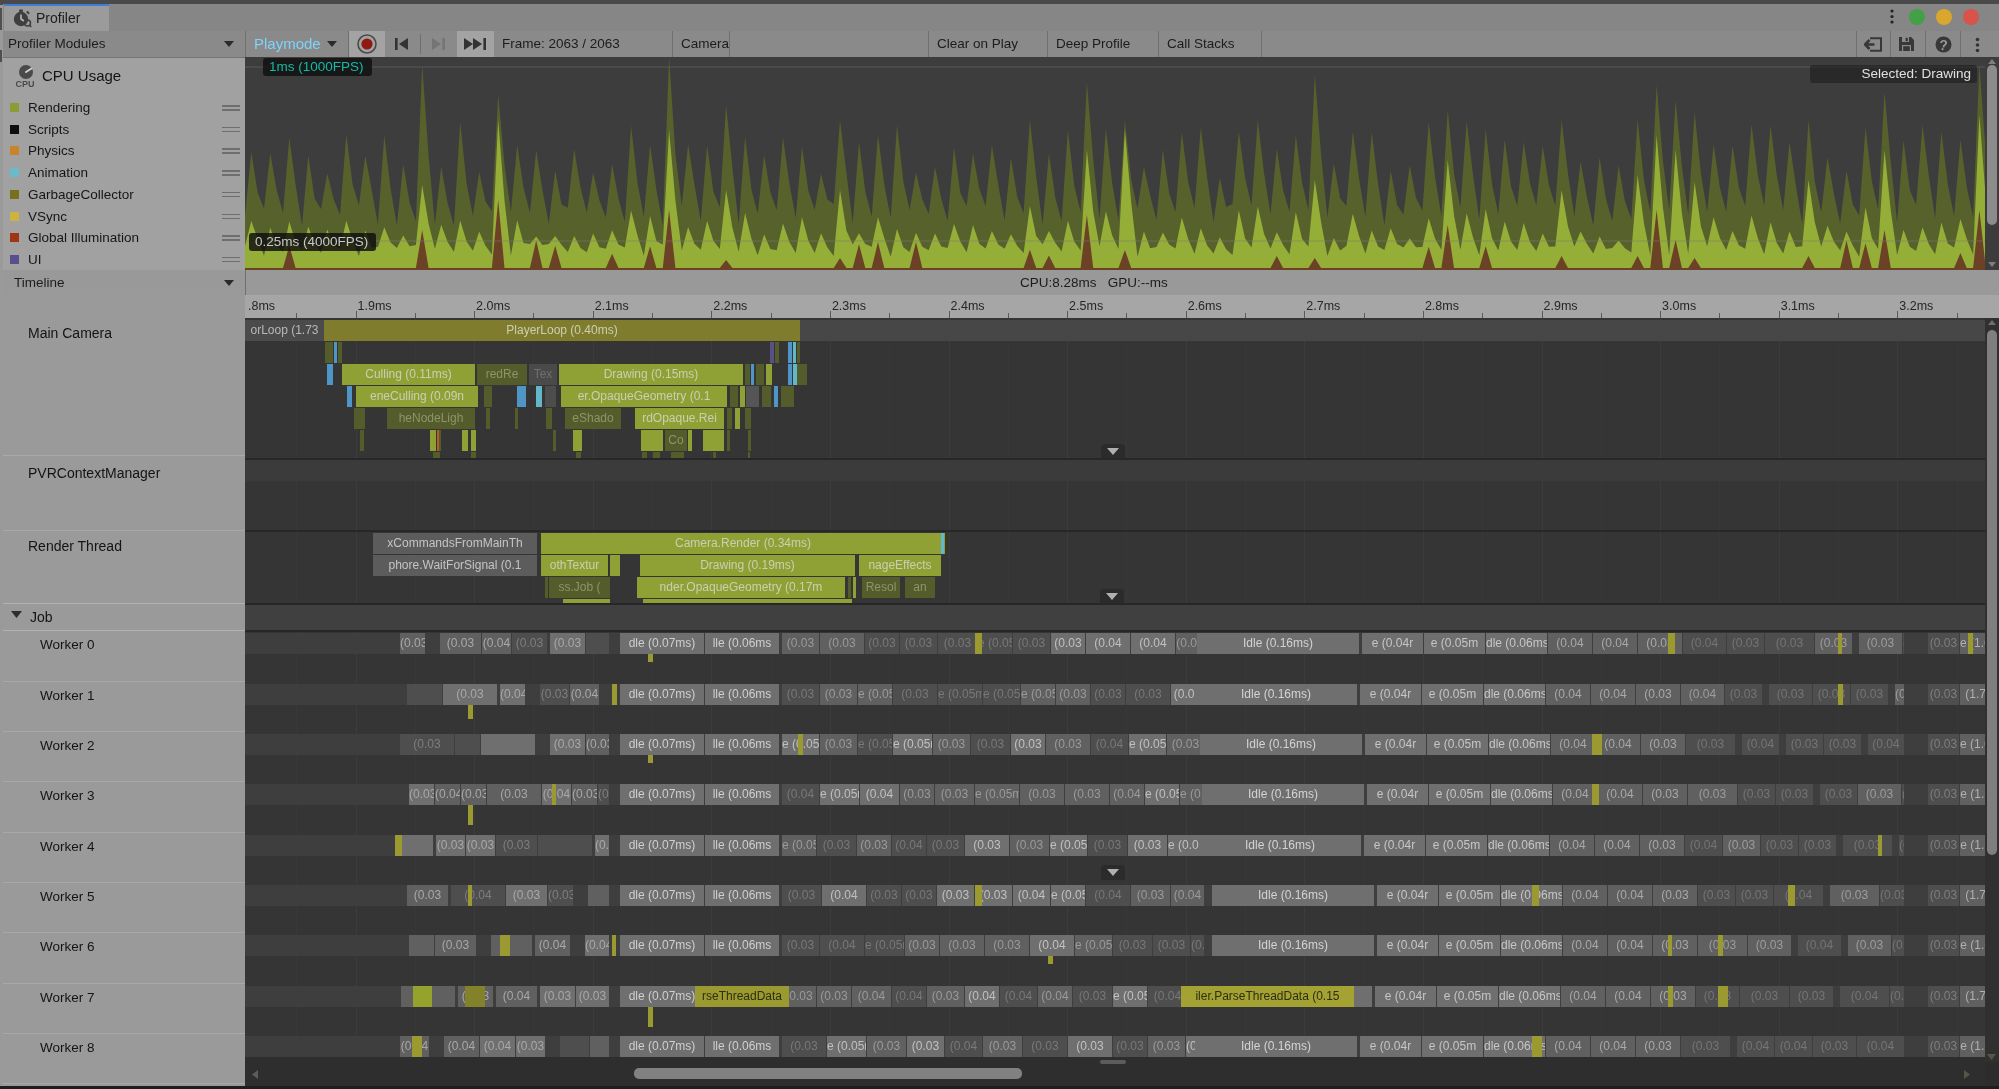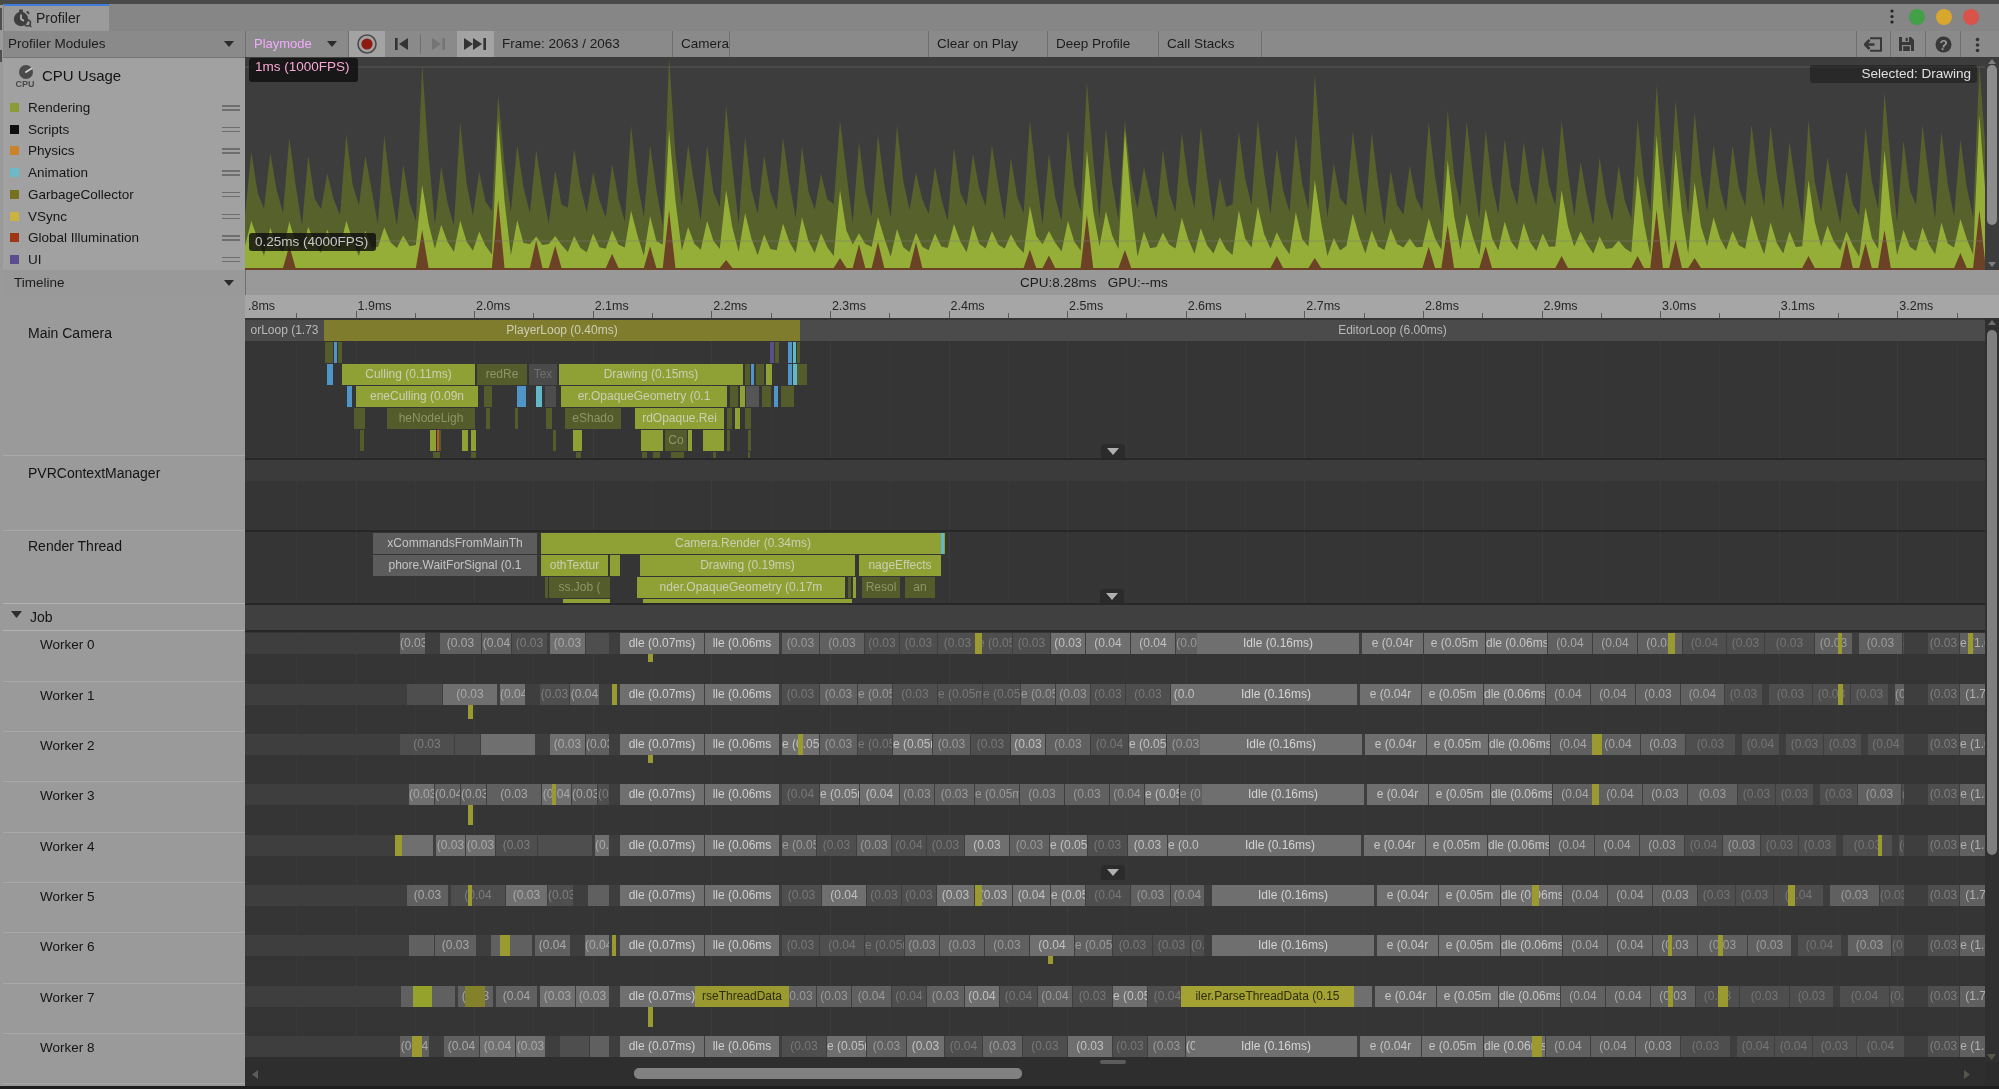--- a/index.html
+++ b/index.html
@@ -25,21 +25,21 @@
       </svg></div>
     <div style="position:absolute;left:1909px;top:9px;width:16px;height:16px;border-radius:8px;background:#43a047;"></div>
     <div style="position:absolute;left:1936px;top:9px;width:16px;height:16px;border-radius:8px;background:#d9a62e;"></div>
     <div style="position:absolute;left:1963px;top:9px;width:16px;height:16px;border-radius:8px;background:#d9534a;"></div>
     <div style="position:absolute;left:0;top:31px;width:1999px;height:26px;background:#8a8a8a;border-bottom:1px solid #3a3a3a;"></div>
     <div style="position:absolute;left:8px;top:31px;height:26px;line-height:26px;font-size:13.5px;color:#1c1c1c;">Profiler Modules</div>
     <svg style="position:absolute;left:224px;top:41px;" width="10" height="7">
       <path d="M0 0 L10 0 L5 6 Z" fill="#2a2a2a"></path>
     </svg>
     <div style="position:absolute;left:245px;top:31px;width:1px;height:26px;background:#6f6f6f;"></div>
-    <div style="position:absolute;left:254px;top:31px;height:26px;line-height:26px;font-size:13px;color:#f0abfc;">Playmode</div>
+    <div style="position:absolute;left:254px;top:31px;height:26px;line-height:26px;font-size:15px;color:#7dd3fc;">Playmode</div>
     <svg style="position:absolute;left:327px;top:41px;" width="10" height="7">
       <path d="M0 0 L10 0 L5 6 Z" fill="#2a2a2a"></path>
     </svg>
     <div style="position:absolute;left:348px;top:31px;width:1px;height:26px;background:#6f6f6f;"></div>
     <div style="position:absolute;left:349px;top:31px;width:36px;height:26px;background:#a3a3a3;"></div>
     <svg style="position:absolute;left:356px;top:33px;" width="22" height="22" viewBox="0 0 22 22">
       <circle cx="11" cy="11" r="9" fill="none" stroke="#4a4a4a" stroke-width="1.6"></circle>
       <circle cx="11" cy="11" r="5.6" fill="#8e1a11"></circle>
     </svg>
     <svg style="position:absolute;left:394px;top:37px;" width="16" height="14" viewBox="0 0 16 14">
@@ -134,21 +134,21 @@
     <div style="position:absolute;left:222px;top:256.9px;width:18px;height:1.6px;background:#6e6e6e;"></div>
     <div style="position:absolute;left:222px;top:260.9px;width:18px;height:1.6px;background:#6e6e6e;"></div>
     <div style="position:absolute;left:245px;top:57px;width:1740px;height:213px;background:#3d3d3d;overflow:hidden;">
       <svg width="1740" height="213" viewBox="0 0 1740 213" style="position:absolute;left:0;top:0;">
         <polygon points="0,213 0.0,159.1 6.3,95.1 12.7,135.7 19.0,151.6 25.3,96.0 31.6,132.7 38.0,155.9 44.3,80.7 50.6,127.8 57.0,168.7 63.3,98.5 69.6,141.5 76.0,151.9 82.3,116.4 88.6,142.0 95.0,158.0 101.3,77.5 107.6,127.3 113.9,148.5 120.3,98.5 126.6,132.5 132.9,167.5 139.3,78.0 145.6,131.7 151.9,168.6 158.2,107.3 164.6,145.5 170.9,164.3 177.2,8.0 183.6,98.8 189.9,167.4 196.2,109.5 202.6,145.9 208.9,168.7 215.2,65.2 221.6,126.5 227.9,158.8 234.2,114.8 240.5,144.4 246.9,154.0 253.2,38.0 259.5,107.7 265.9,154.8 272.2,87.9 278.5,130.6 284.9,156.0 291.2,93.2 297.5,133.4 303.8,166.8 310.2,113.6 316.5,147.5 322.8,150.7 329.2,91.9 335.5,130.5 341.8,155.8 348.1,115.6 354.5,143.4 360.8,160.5 367.1,107.0 373.5,141.7 379.8,164.8 386.1,68.5 392.5,126.3 398.8,159.7 405.1,87.9 411.4,132.7 417.8,168.1 424.1,0.0 430.4,97.0 436.8,149.1 443.1,87.2 449.4,127.6 455.8,164.0 462.1,88.2 468.4,134.8 474.8,150.2 481.1,48.0 487.4,110.5 493.7,167.5 500.1,79.6 506.4,132.5 512.7,156.4 519.1,98.0 525.4,135.8 531.7,152.9 538.0,80.8 544.4,126.4 550.7,161.1 557.0,89.6 563.4,134.1 569.7,152.9 576.0,116.7 582.4,142.6 588.7,147.0 595.0,63.0 601.4,115.8 607.7,166.2 614.0,85.1 620.3,134.4 626.7,159.8 633.0,77.4 639.3,128.0 645.7,160.7 652.0,68.0 658.3,124.2 664.6,153.0 671.0,115.7 677.3,142.2 683.6,157.1 690.0,109.9 696.3,141.4 702.6,163.9 709.0,90.5 715.3,135.8 721.6,149.3 728.0,96.5 734.3,131.9 740.6,149.1 746.9,88.1 753.3,128.1 759.6,163.5 765.9,101.0 772.3,140.3 778.6,156.2 784.9,63.1 791.2,120.0 797.6,167.6 803.9,96.8 810.2,140.3 816.6,164.3 822.9,73.3 829.2,128.2 835.6,155.2 841.9,25.0 848.2,102.4 854.5,162.0 860.9,71.5 867.2,126.4 873.5,162.9 879.9,63.0 886.2,122.9 892.5,151.6 898.9,109.7 905.2,138.9 911.5,163.1 917.9,92.5 924.2,136.3 930.5,155.1 936.8,75.2 943.2,125.0 949.5,150.9 955.8,70.1 962.2,120.7 968.5,165.1 974.8,120.8 981.1,149.9 987.5,147.1 993.8,74.4 1000.1,120.9 1006.5,148.5 1012.8,63.3 1019.1,116.6 1025.5,156.9 1031.8,91.8 1038.1,133.2 1044.5,154.7 1050.8,78.3 1057.1,126.1 1063.4,153.1 1069.8,17.0 1076.1,97.9 1082.4,160.4 1088.8,106.2 1095.1,141.3 1101.4,149.0 1107.8,74.4 1114.1,121.8 1120.4,159.7 1126.7,74.9 1133.1,126.9 1139.4,168.2 1145.7,113.5 1152.1,148.1 1158.4,157.6 1164.7,108.4 1171.0,141.0 1177.4,153.8 1183.7,65.2 1190.0,119.8 1196.4,159.3 1202.7,53.0 1209.0,116.8 1215.4,150.4 1221.7,64.3 1228.0,118.0 1234.3,162.3 1240.7,72.3 1247.0,126.9 1253.3,157.2 1259.7,82.6 1266.0,129.2 1272.3,148.8 1278.7,85.0 1285.0,126.5 1291.3,148.5 1297.7,89.0 1304.0,128.2 1310.3,148.7 1316.6,63.0 1323.0,116.6 1329.3,159.5 1335.6,104.7 1342.0,140.2 1348.3,168.4 1354.6,100.6 1361.0,142.3 1367.3,164.0 1373.6,108.5 1379.9,143.9 1386.3,161.9 1392.6,63.0 1398.9,122.5 1405.3,155.4 1411.6,28.0 1417.9,103.8 1424.2,152.9 1430.6,43.0 1436.9,109.5 1443.2,157.8 1449.6,55.0 1455.9,117.0 1462.2,155.1 1468.6,87.8 1474.9,130.6 1481.2,155.0 1487.5,88.4 1493.9,130.8 1500.2,148.9 1506.5,67.3 1512.9,118.6 1519.2,148.7 1525.5,68.6 1531.9,119.1 1538.2,153.0 1544.5,84.8 1550.8,128.3 1557.2,166.9 1563.5,63.0 1569.8,124.7 1576.2,155.2 1582.5,100.3 1588.8,136.3 1595.2,166.5 1601.5,113.8 1607.8,147.4 1614.2,158.4 1620.5,70.5 1626.8,124.3 1633.1,152.2 1639.5,35.0 1645.8,105.6 1652.1,165.2 1658.5,83.3 1664.8,133.1 1671.1,148.1 1677.5,68.2 1683.8,118.6 1690.1,161.2 1696.4,74.5 1702.8,127.3 1709.1,159.0 1715.4,82.8 1721.8,130.1 1728.1,160.1 1734.4,8.0 1740.8,96.9 1747.1,167.1 1742,213" fill="#57612c"></polygon>
         <polygon points="0,213 0.0,188.9 6.3,163.8 12.7,182.2 19.0,198.8 25.3,170.7 31.6,189.2 38.0,194.8 44.3,164.6 50.6,185.0 57.0,193.1 63.3,169.7 69.6,186.5 76.0,195.8 82.3,172.4 88.6,188.7 95.0,191.4 101.3,163.8 107.6,183.3 113.9,198.9 120.3,173.5 126.6,190.5 132.9,190.0 139.3,170.2 145.6,185.4 151.9,191.1 158.2,178.5 164.6,189.3 170.9,187.9 177.2,128.0 183.6,166.8 189.9,191.8 196.2,167.8 202.6,185.1 208.9,194.7 215.2,163.6 221.6,184.6 227.9,193.7 234.2,174.4 240.5,188.7 246.9,197.6 253.2,63.0 259.5,143.5 265.9,198.5 272.2,163.3 278.5,186.0 284.9,187.0 291.2,179.4 297.5,188.0 303.8,187.1 310.2,178.9 316.5,187.8 322.8,195.0 329.2,178.9 335.5,191.1 341.8,195.2 348.1,176.6 354.5,190.2 360.8,191.8 367.1,173.3 373.5,187.5 379.8,190.4 386.1,153.6 392.5,178.6 398.8,198.7 405.1,158.9 411.4,184.3 417.8,187.5 424.1,73.0 430.4,143.5 436.8,193.6 443.1,169.9 449.4,186.7 455.8,192.7 462.1,163.7 468.4,183.8 474.8,192.0 481.1,133.0 487.4,170.6 493.7,194.7 500.1,156.1 506.4,181.4 512.7,198.3 519.1,177.6 525.4,191.9 531.7,193.2 538.0,166.5 544.4,185.1 550.7,195.9 557.0,160.2 563.4,183.7 569.7,195.9 576.0,176.2 582.4,190.4 588.7,199.0 595.0,133.0 601.4,173.5 607.7,187.5 614.0,176.3 620.3,186.9 626.7,189.7 633.0,160.2 639.3,181.0 645.7,199.8 652.0,172.1 658.3,190.3 664.6,195.0 671.0,175.8 677.3,189.8 683.6,193.3 690.0,176.6 696.3,189.4 702.6,190.9 709.0,166.9 715.3,184.4 721.6,195.2 728.0,168.1 734.3,186.7 740.6,191.4 746.9,174.0 753.3,187.6 759.6,191.8 765.9,177.3 772.3,189.1 778.6,195.9 784.9,149.1 791.2,179.0 797.6,187.3 803.9,174.0 810.2,185.8 816.6,194.6 822.9,163.8 829.2,184.6 835.6,193.6 841.9,93.0 848.2,154.4 854.5,189.2 860.9,154.3 867.2,178.4 873.5,192.1 879.9,73.0 886.2,145.4 892.5,199.8 898.9,174.6 905.2,191.3 911.5,189.9 917.9,175.6 924.2,187.6 930.5,191.5 936.8,160.6 943.2,181.9 949.5,196.7 955.8,171.2 962.2,188.6 968.5,196.5 974.8,180.2 981.1,192.3 987.5,197.9 993.8,153.2 1000.1,181.5 1006.5,190.6 1012.8,149.4 1019.1,176.9 1025.5,191.5 1031.8,175.2 1038.1,188.1 1044.5,197.3 1050.8,154.9 1057.1,182.0 1063.4,189.4 1069.8,123.0 1076.1,165.3 1082.4,198.9 1088.8,181.0 1095.1,193.6 1101.4,188.9 1107.8,156.7 1114.1,179.2 1120.4,196.4 1126.7,173.5 1133.1,189.5 1139.4,193.1 1145.7,171.3 1152.1,187.1 1158.4,190.6 1164.7,181.4 1171.0,190.3 1177.4,190.1 1183.7,161.2 1190.0,181.6 1196.4,192.7 1202.7,103.0 1209.0,158.3 1215.4,192.7 1221.7,156.2 1228.0,180.6 1234.3,198.2 1240.7,152.1 1247.0,181.2 1253.3,193.5 1259.7,164.5 1266.0,184.4 1272.3,192.9 1278.7,166.1 1285.0,184.9 1291.3,194.0 1297.7,176.4 1304.0,189.7 1310.3,189.6 1316.6,133.0 1323.0,169.6 1329.3,189.4 1335.6,174.5 1342.0,186.9 1348.3,196.6 1354.6,179.6 1361.0,192.1 1367.3,191.1 1373.6,183.4 1379.9,191.3 1386.3,195.4 1392.6,118.0 1398.9,165.7 1405.3,198.6 1411.6,78.0 1417.9,150.3 1424.2,198.4 1430.6,93.0 1436.9,156.5 1443.2,196.7 1449.6,125.0 1455.9,169.2 1462.2,189.3 1468.6,160.3 1474.9,180.9 1481.2,193.1 1487.5,174.1 1493.9,188.3 1500.2,191.8 1506.5,158.5 1512.9,181.2 1519.2,197.2 1525.5,165.3 1531.9,186.3 1538.2,196.6 1544.5,174.4 1550.8,189.9 1557.2,189.2 1563.5,123.0 1569.8,165.2 1576.2,189.6 1582.5,168.7 1588.8,184.6 1595.2,193.4 1601.5,174.4 1607.8,188.6 1614.2,199.7 1620.5,150.3 1626.8,181.1 1633.1,192.0 1639.5,93.0 1645.8,153.8 1652.1,197.9 1658.5,172.7 1664.8,189.8 1671.1,194.0 1677.5,170.2 1683.8,187.1 1690.1,197.3 1696.4,165.5 1702.8,186.5 1709.1,190.4 1715.4,161.9 1721.8,182.1 1728.1,197.5 1734.4,58.0 1740.8,141.4 1747.1,189.1 1742,213" fill="#94ae37"></polygon>
         <polygon points="0,213 0.0,211.0 6.3,211.0 12.7,211.0 19.0,211.0 25.3,211.0 31.6,211.0 38.0,211.0 44.3,188.8 50.6,211.0 57.0,211.0 63.3,211.0 69.6,211.0 76.0,211.0 82.3,211.0 88.6,211.0 95.0,211.0 101.3,211.0 107.6,211.0 113.9,211.0 120.3,211.0 126.6,211.0 132.9,211.0 139.3,211.0 145.6,211.0 151.9,211.0 158.2,211.0 164.6,211.0 170.9,211.0 177.2,173.0 183.6,211.0 189.9,211.0 196.2,211.0 202.6,211.0 208.9,211.0 215.2,211.0 221.6,211.0 227.9,211.0 234.2,211.0 240.5,211.0 246.9,211.0 253.2,143.0 259.5,211.0 265.9,211.0 272.2,211.0 278.5,211.0 284.9,211.0 291.2,183.4 297.5,211.0 303.8,211.0 310.2,188.7 316.5,211.0 322.8,211.0 329.2,211.0 335.5,211.0 341.8,211.0 348.1,211.0 354.5,211.0 360.8,211.0 367.1,196.8 373.5,211.0 379.8,211.0 386.1,211.0 392.5,211.0 398.8,211.0 405.1,189.3 411.4,211.0 417.8,211.0 424.1,153.0 430.4,211.0 436.8,211.0 443.1,211.0 449.4,211.0 455.8,211.0 462.1,211.0 468.4,211.0 474.8,211.0 481.1,203.0 487.4,211.0 493.7,211.0 500.1,211.0 506.4,211.0 512.7,211.0 519.1,211.0 525.4,211.0 531.7,211.0 538.0,211.0 544.4,211.0 550.7,211.0 557.0,211.0 563.4,211.0 569.7,211.0 576.0,211.0 582.4,211.0 588.7,211.0 595.0,201.0 601.4,211.0 607.7,211.0 614.0,187.2 620.3,211.0 626.7,211.0 633.0,185.1 639.3,211.0 645.7,211.0 652.0,211.0 658.3,211.0 664.6,211.0 671.0,184.9 677.3,211.0 683.6,211.0 690.0,211.0 696.3,211.0 702.6,211.0 709.0,211.0 715.3,211.0 721.6,211.0 728.0,211.0 734.3,211.0 740.6,211.0 746.9,211.0 753.3,211.0 759.6,211.0 765.9,211.0 772.3,211.0 778.6,211.0 784.9,192.8 791.2,211.0 797.6,211.0 803.9,198.4 810.2,211.0 816.6,211.0 822.9,211.0 829.2,211.0 835.6,211.0 841.9,158.0 848.2,211.0 854.5,211.0 860.9,211.0 867.2,211.0 873.5,211.0 879.9,193.0 886.2,211.0 892.5,211.0 898.9,211.0 905.2,211.0 911.5,211.0 917.9,211.0 924.2,211.0 930.5,211.0 936.8,211.0 943.2,211.0 949.5,211.0 955.8,211.0 962.2,211.0 968.5,211.0 974.8,211.0 981.1,211.0 987.5,211.0 993.8,211.0 1000.1,211.0 1006.5,211.0 1012.8,211.0 1019.1,211.0 1025.5,211.0 1031.8,198.9 1038.1,211.0 1044.5,211.0 1050.8,211.0 1057.1,211.0 1063.4,211.0 1069.8,201.0 1076.1,211.0 1082.4,211.0 1088.8,211.0 1095.1,211.0 1101.4,211.0 1107.8,211.0 1114.1,211.0 1120.4,211.0 1126.7,211.0 1133.1,211.0 1139.4,211.0 1145.7,211.0 1152.1,211.0 1158.4,211.0 1164.7,211.0 1171.0,211.0 1177.4,211.0 1183.7,189.7 1190.0,211.0 1196.4,211.0 1202.7,168.0 1209.0,211.0 1215.4,211.0 1221.7,211.0 1228.0,211.0 1234.3,211.0 1240.7,189.2 1247.0,211.0 1253.3,211.0 1259.7,211.0 1266.0,211.0 1272.3,211.0 1278.7,211.0 1285.0,211.0 1291.3,211.0 1297.7,211.0 1304.0,211.0 1310.3,211.0 1316.6,199.0 1323.0,211.0 1329.3,211.0 1335.6,211.0 1342.0,211.0 1348.3,211.0 1354.6,211.0 1361.0,211.0 1367.3,211.0 1373.6,211.0 1379.9,211.0 1386.3,211.0 1392.6,199.0 1398.9,211.0 1405.3,211.0 1411.6,153.0 1417.9,211.0 1424.2,211.0 1430.6,183.0 1436.9,211.0 1443.2,211.0 1449.6,201.0 1455.9,211.0 1462.2,211.0 1468.6,211.0 1474.9,211.0 1481.2,211.0 1487.5,211.0 1493.9,211.0 1500.2,211.0 1506.5,211.0 1512.9,211.0 1519.2,211.0 1525.5,211.0 1531.9,211.0 1538.2,211.0 1544.5,211.0 1550.8,211.0 1557.2,211.0 1563.5,199.0 1569.8,211.0 1576.2,211.0 1582.5,211.0 1588.8,211.0 1595.2,211.0 1601.5,183.5 1607.8,211.0 1614.2,211.0 1620.5,186.2 1626.8,211.0 1633.1,211.0 1639.5,173.0 1645.8,211.0 1652.1,211.0 1658.5,211.0 1664.8,211.0 1671.1,211.0 1677.5,211.0 1683.8,211.0 1690.1,211.0 1696.4,211.0 1702.8,211.0 1709.1,211.0 1715.4,196.1 1721.8,211.0 1728.1,211.0 1734.4,153.0 1740.8,211.0 1747.1,211.0 1742,213" fill="#6b4226"></polygon>
         <line x1="0" y1="10" x2="1740" y2="10" stroke="#606060" stroke-width="1" stroke-opacity="0.75"></line>
         <line x1="0" y1="184" x2="1740" y2="184" stroke="#7d7d72" stroke-width="1" stroke-opacity="0.55"></line>
       </svg>
-      <div style="position:absolute;left:4px;top:1px;background:rgba(15,15,15,0.82);border-radius:3px;padding:1px 8px 8px 6px;font-size:13.5px;color:#f9a8d4;white-space:nowrap;">1ms (1000FPS)</div>
+      <div style="position:absolute;left:18px;top:1px;background:rgba(15,15,15,0.82);border-radius:3px;padding:1px 8px 2px 6px;font-size:13.5px;color:#14b8a6;white-space:nowrap;">1ms (1000FPS)</div>
       <div style="position:absolute;left:4px;top:176px;background:rgba(15,15,15,0.82);border-radius:3px;padding:1px 8px 2px 6px;font-size:13.5px;color:#c8c8c8;white-space:nowrap;">0.25ms (4000FPS)</div>
       <div style="position:absolute;left:1565px;top:8px;width:155px;text-align:right;background:rgba(25,25,25,0.55);border-radius:3px;padding:1px 6px 2px 6px;font-size:13.5px;color:#e0e0e0;white-space:nowrap;">Selected: Drawing</div>
     </div>
     <div style="position:absolute;left:1985px;top:57px;width:14px;height:213px;background:#3c3c3c;"></div>
     <div style="position:absolute;left:1987px;top:65px;width:10px;height:160px;border-radius:5px;background:#8c8c8c;"></div>
     <svg style="position:absolute;left:1988px;top:59px;" width="8" height="5">
       <path d="M0 5 L8 5 L4 0 Z" fill="#7e7e7e"></path>
     </svg>
     <svg style="position:absolute;left:1988px;top:262px;" width="8" height="5">
       <path d="M0 0 L8 0 L4 5 Z" fill="#7e7e7e"></path>
@@ -232,21 +232,20 @@
       <div style="position:absolute;left:1355.8px;top:0;width:1px;height:771px;background:#383838;"></div>
       <div style="position:absolute;left:1415.1px;top:0;width:1px;height:771px;background:#3c3c3c;"></div>
       <div style="position:absolute;left:1474.4px;top:0;width:1px;height:771px;background:#383838;"></div>
       <div style="position:absolute;left:1533.7px;top:0;width:1px;height:771px;background:#3c3c3c;"></div>
       <div style="position:absolute;left:1593.0px;top:0;width:1px;height:771px;background:#383838;"></div>
       <div style="position:absolute;left:1652.3px;top:0;width:1px;height:771px;background:#3c3c3c;"></div>
       <div style="position:absolute;left:1711.6px;top:0;width:1px;height:771px;background:#383838;"></div>
       <div style="position:absolute;left:0;top:2px;width:1740px;height:21px;background:#474747;"></div>
       <div style="position:absolute;left:0px;top:2px;width:79px;height:21px;background:#4b4b4b;overflow:hidden;text-align:center;white-space:nowrap;font-size:12px;line-height:21px;color:#b8b8b8;">orLoop (1.73</div>
       <div style="position:absolute;left:79px;top:2px;width:476px;height:21px;background:#7f7c2e;overflow:hidden;text-align:center;white-space:nowrap;font-size:12px;line-height:21px;color:#ccceb4;">PlayerLoop (0.40ms)</div>
-      <div style="position:absolute;left:555px;top:2px;width:1185px;height:21px;background:#4b4b4b;overflow:hidden;text-align:center;white-space:nowrap;font-size:12px;line-height:21px;color:#b8b8b8;">EditorLoop (6.00ms)</div>
       <div style="position:absolute;left:80px;top:24px;width:8px;height:21px;background:#555c2b;overflow:hidden;text-align:center;white-space:nowrap;font-size:12px;line-height:21px;color:#ccceb4;"></div>
       <div style="position:absolute;left:89px;top:24px;width:3px;height:21px;background:#5095c8;overflow:hidden;text-align:center;white-space:nowrap;font-size:12px;line-height:21px;color:#ccceb4;"></div>
       <div style="position:absolute;left:93px;top:24px;width:4px;height:21px;background:#555c2b;overflow:hidden;text-align:center;white-space:nowrap;font-size:12px;line-height:21px;color:#ccceb4;"></div>
       <div style="position:absolute;left:525px;top:24px;width:4px;height:21px;background:#5a4f86;overflow:hidden;text-align:center;white-space:nowrap;font-size:12px;line-height:21px;color:#ccceb4;"></div>
       <div style="position:absolute;left:530px;top:24px;width:4px;height:21px;background:#555c2b;overflow:hidden;text-align:center;white-space:nowrap;font-size:12px;line-height:21px;color:#ccceb4;"></div>
       <div style="position:absolute;left:543px;top:24px;width:4px;height:21px;background:#5095c8;overflow:hidden;text-align:center;white-space:nowrap;font-size:12px;line-height:21px;color:#ccceb4;"></div>
       <div style="position:absolute;left:548px;top:24px;width:3px;height:21px;background:#62b8c8;overflow:hidden;text-align:center;white-space:nowrap;font-size:12px;line-height:21px;color:#ccceb4;"></div>
       <div style="position:absolute;left:552px;top:24px;width:3px;height:21px;background:#555c2b;overflow:hidden;text-align:center;white-space:nowrap;font-size:12px;line-height:21px;color:#ccceb4;"></div>
       <div style="position:absolute;left:82px;top:46px;width:6px;height:21px;background:#5095c8;overflow:hidden;text-align:center;white-space:nowrap;font-size:12px;line-height:21px;color:#ccceb4;"></div>
       <div style="position:absolute;left:97px;top:46px;width:133px;height:21px;background:#8fa134;overflow:hidden;text-align:center;white-space:nowrap;font-size:12px;line-height:21px;color:#ccceb4;">Culling (0.11ms)</div>

